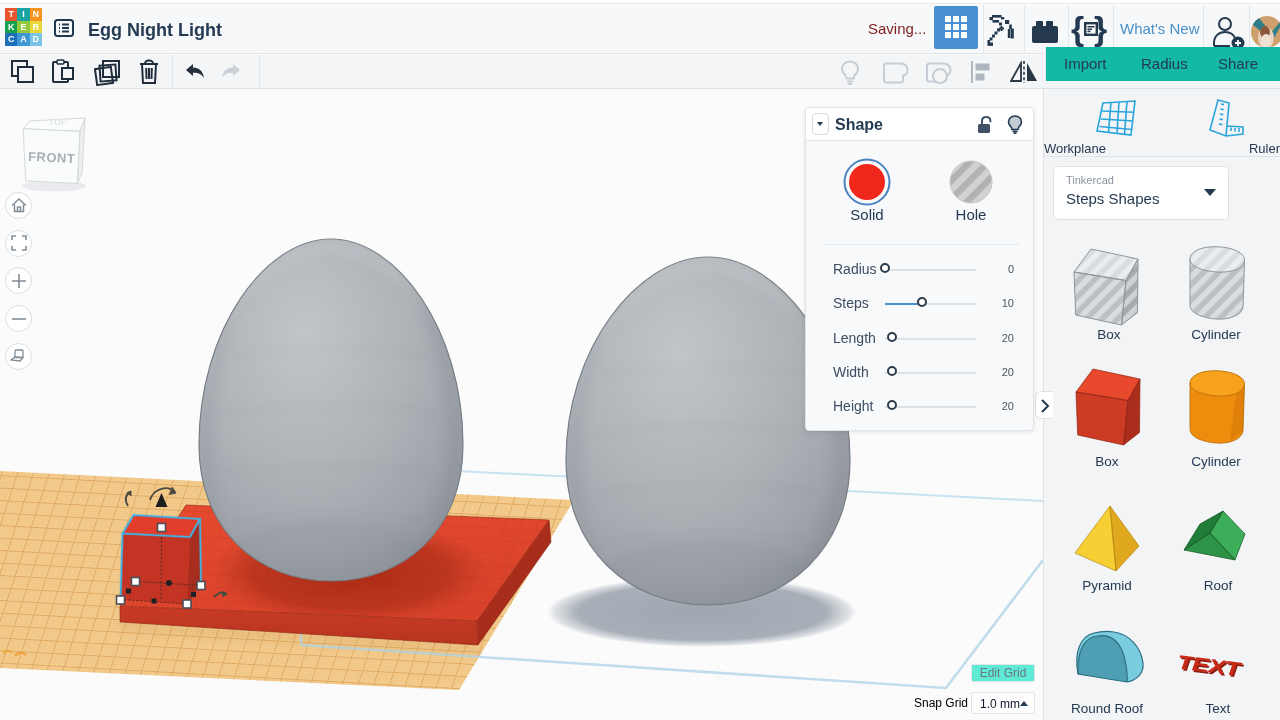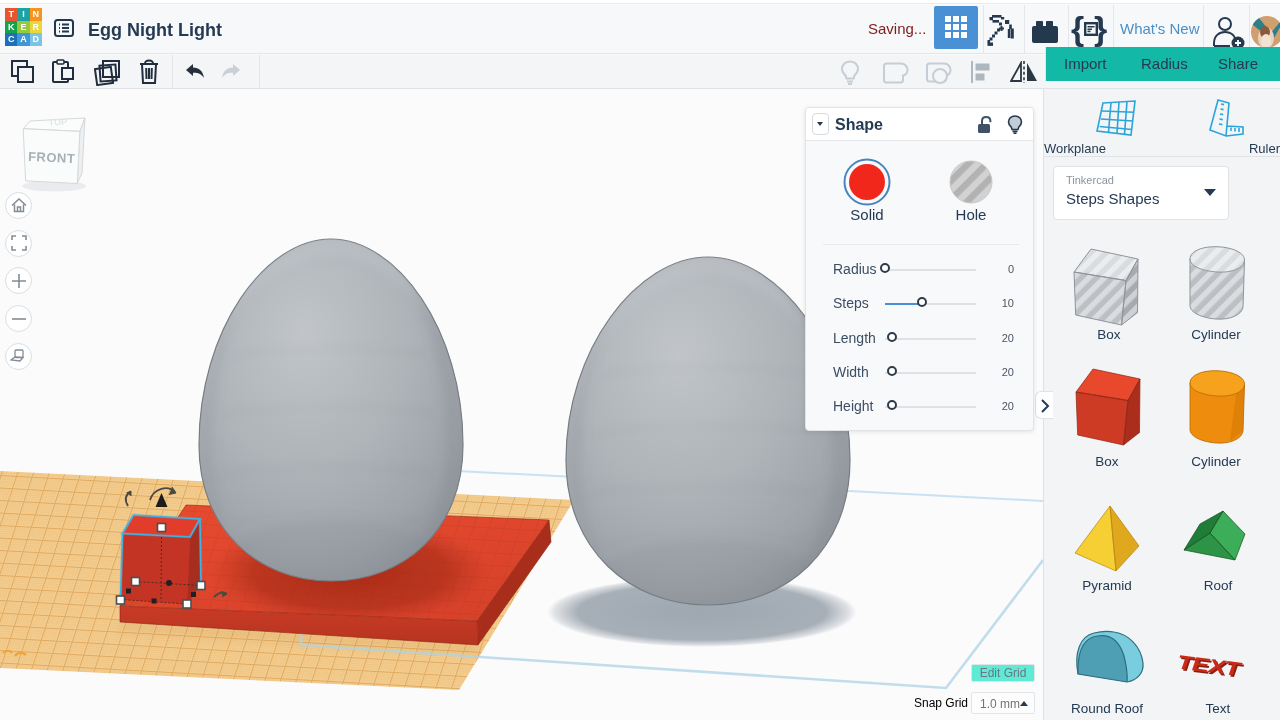--- a/index.html
+++ b/index.html
@@ -205,21 +205,21 @@
         <svg width="18" height="16" viewBox="0 0 18 16">
           <path d="M1 12 L5 9 L13 9.5 L10 13 Z" fill="none" stroke="#828c96" stroke-width="1.3"></path>
           <rect x="5" y="2" width="8" height="7.5" rx="1" fill="none" stroke="#828c96" stroke-width="1.3"></rect>
         </svg>
       </div>
 </div>
 
 <div style="position:absolute;left:971px;top:575px;width:64px;height:18px;background:#5eead4;border:1px solid #e2e5e8;border-radius:2px;font-size:12px;color:#6b7683;text-align:center;line-height:16px;">Edit Grid</div>
 <div style="position:absolute;left:914px;top:607px;font-size:12px;color:#000000;">Snap Grid</div>
 <div style="position:absolute;left:971px;top:603px;width:64px;height:22px;background:#fdfdfd;border:1px solid #e2e5e8;border-radius:2px;">
-  <span style="position:absolute;left:8px;top:4px;font-size:12px;color:#737373;">1.0 mm</span>
+  <span style="position:absolute;left:8px;top:4px;font-size:12px;color:#0f172a;">1.0 mm</span>
   <span style="position:absolute;right:6px;top:8px;width:0;height:0;border-left:4.5px solid transparent;border-right:4.5px solid transparent;border-bottom:5px solid #243a52;"></span>
 </div>
 </div>
 <div class="abs" id="sidebar">
 
   <svg style="position:absolute;left:51px;top:11px;" width="44" height="38" viewBox="0 0 44 38">
     <g fill="none" stroke="#2aa5db" stroke-width="1.6">
       <path d="M8 3 L40 1 L36 35 L2 31 Z"></path>
       <path d="M16 2.5 L13.5 32.2 M24 2 L22 33.2 M32 1.5 L29.5 34.2"></path>
       <path d="M7 11 L38.9 12.3 M5.8 19 L38 21 M4.6 26.5 L37 29.5"></path>

